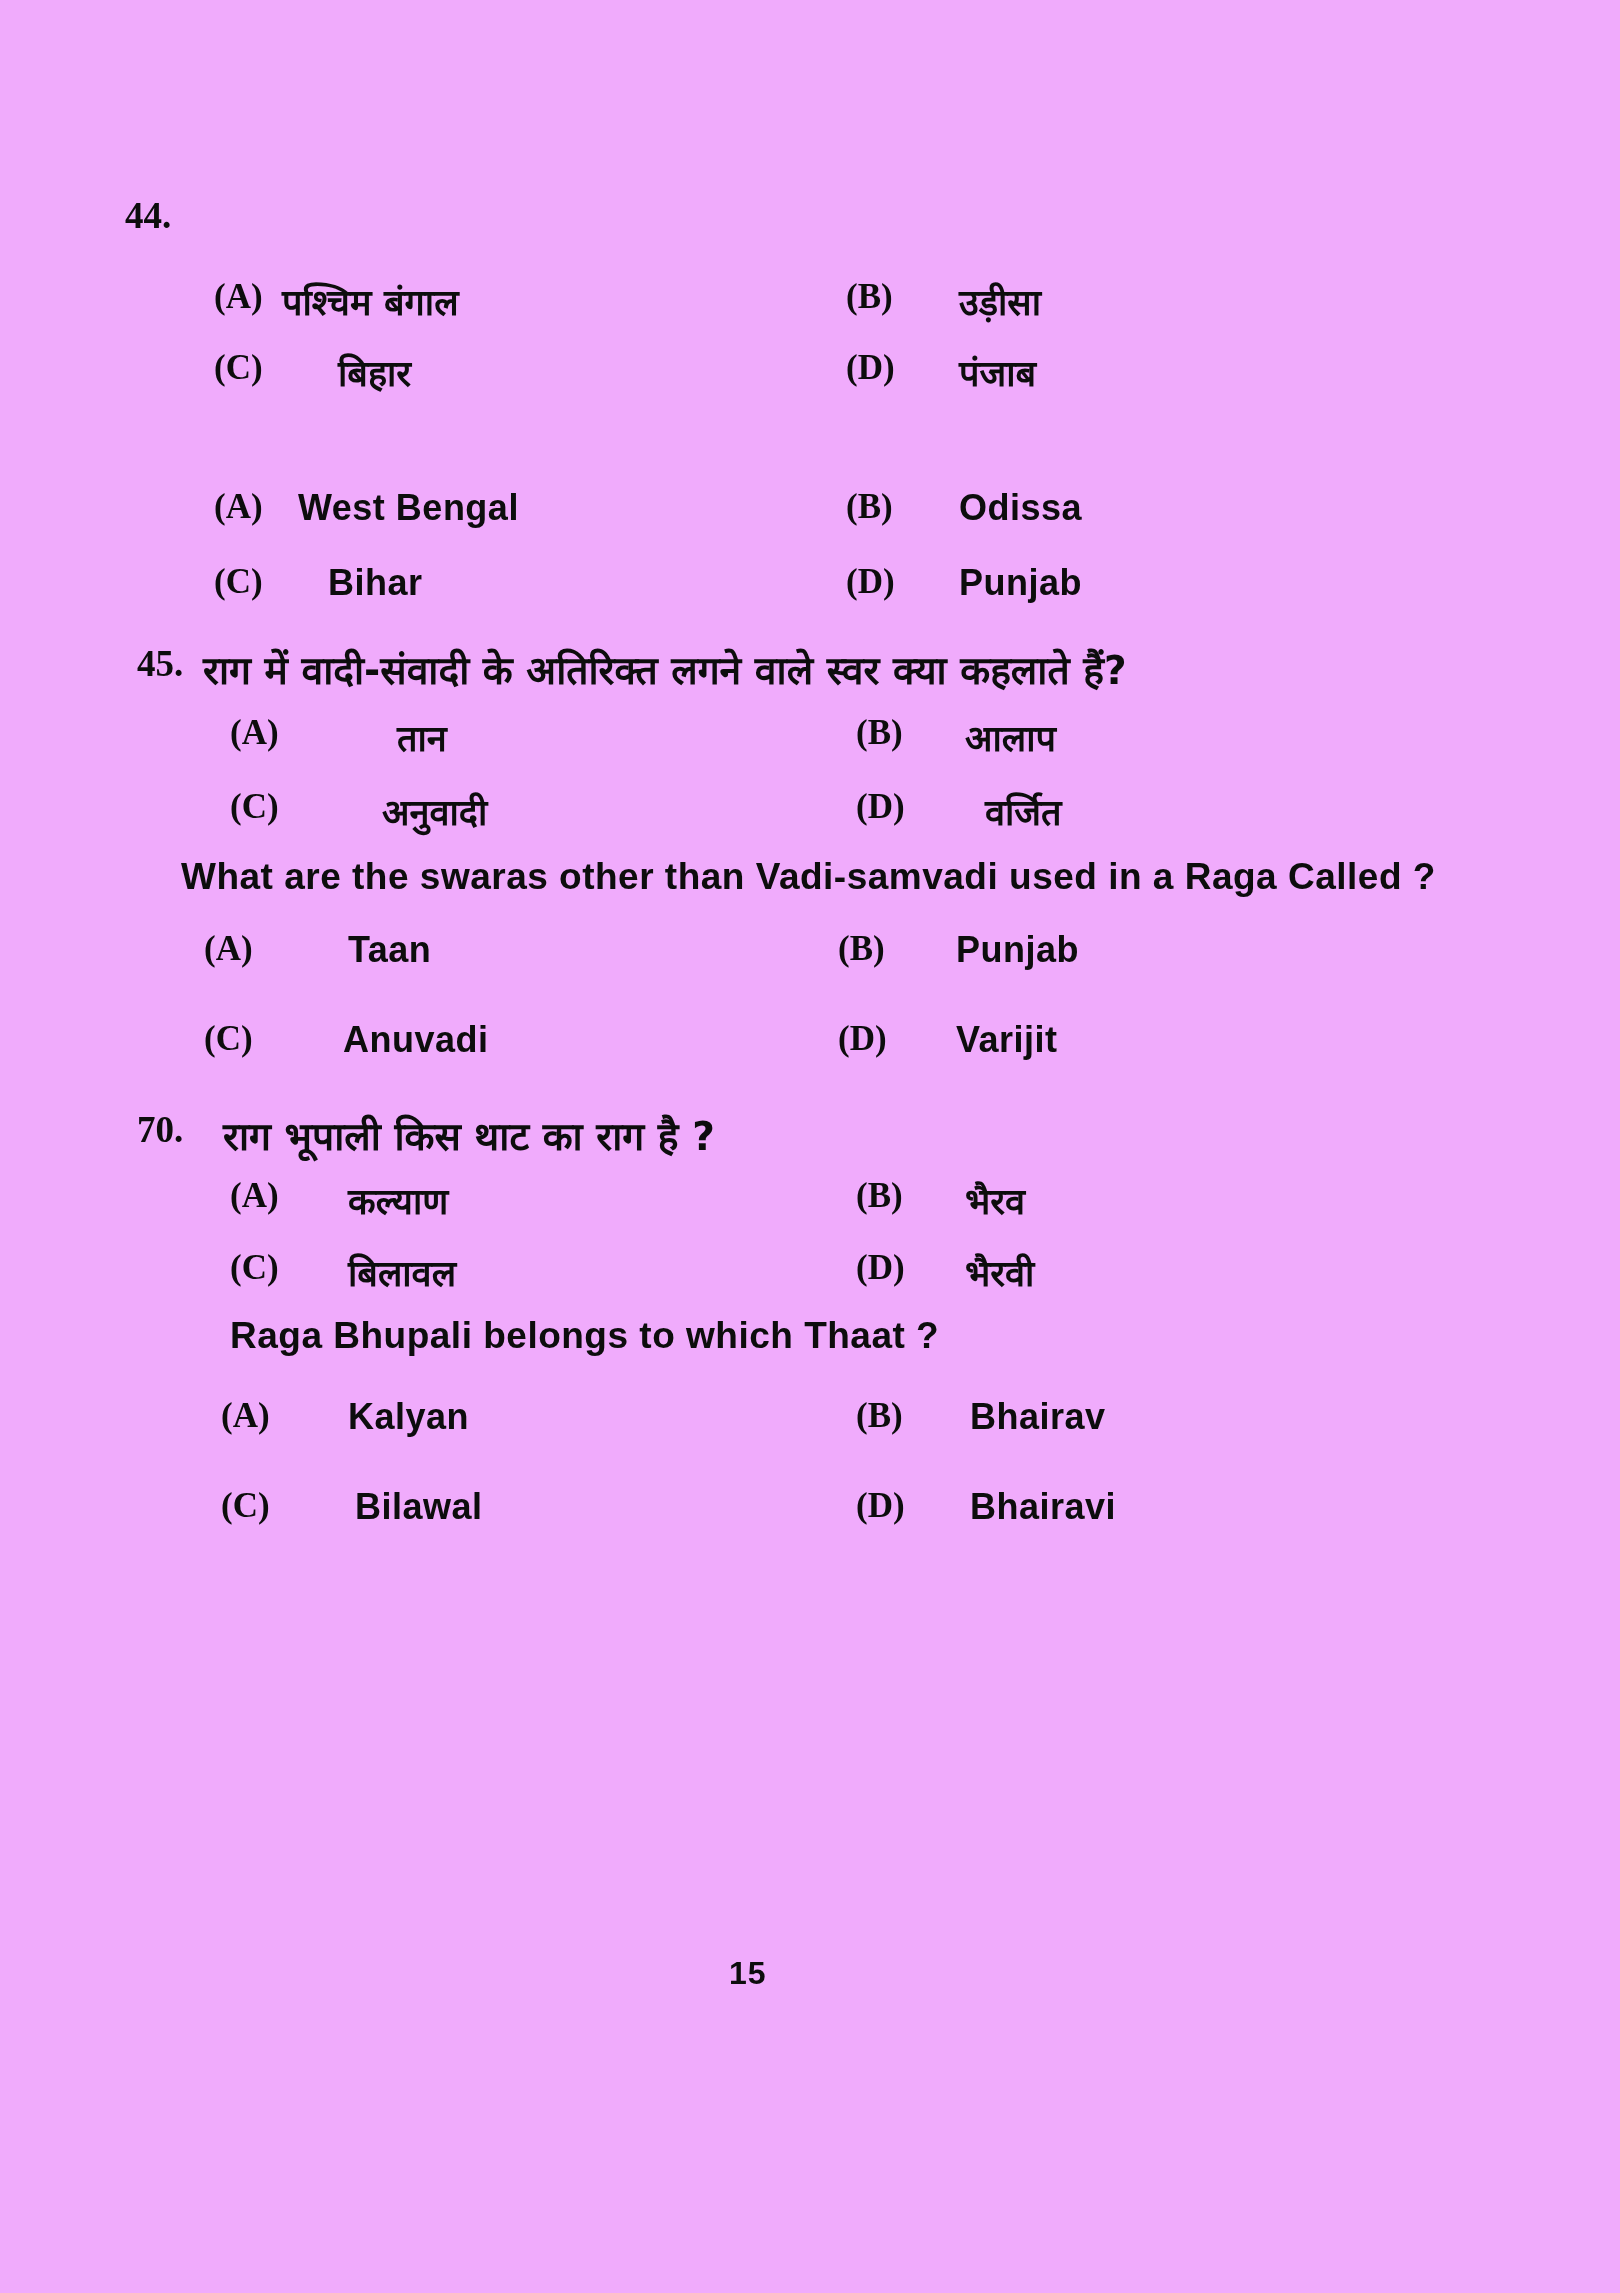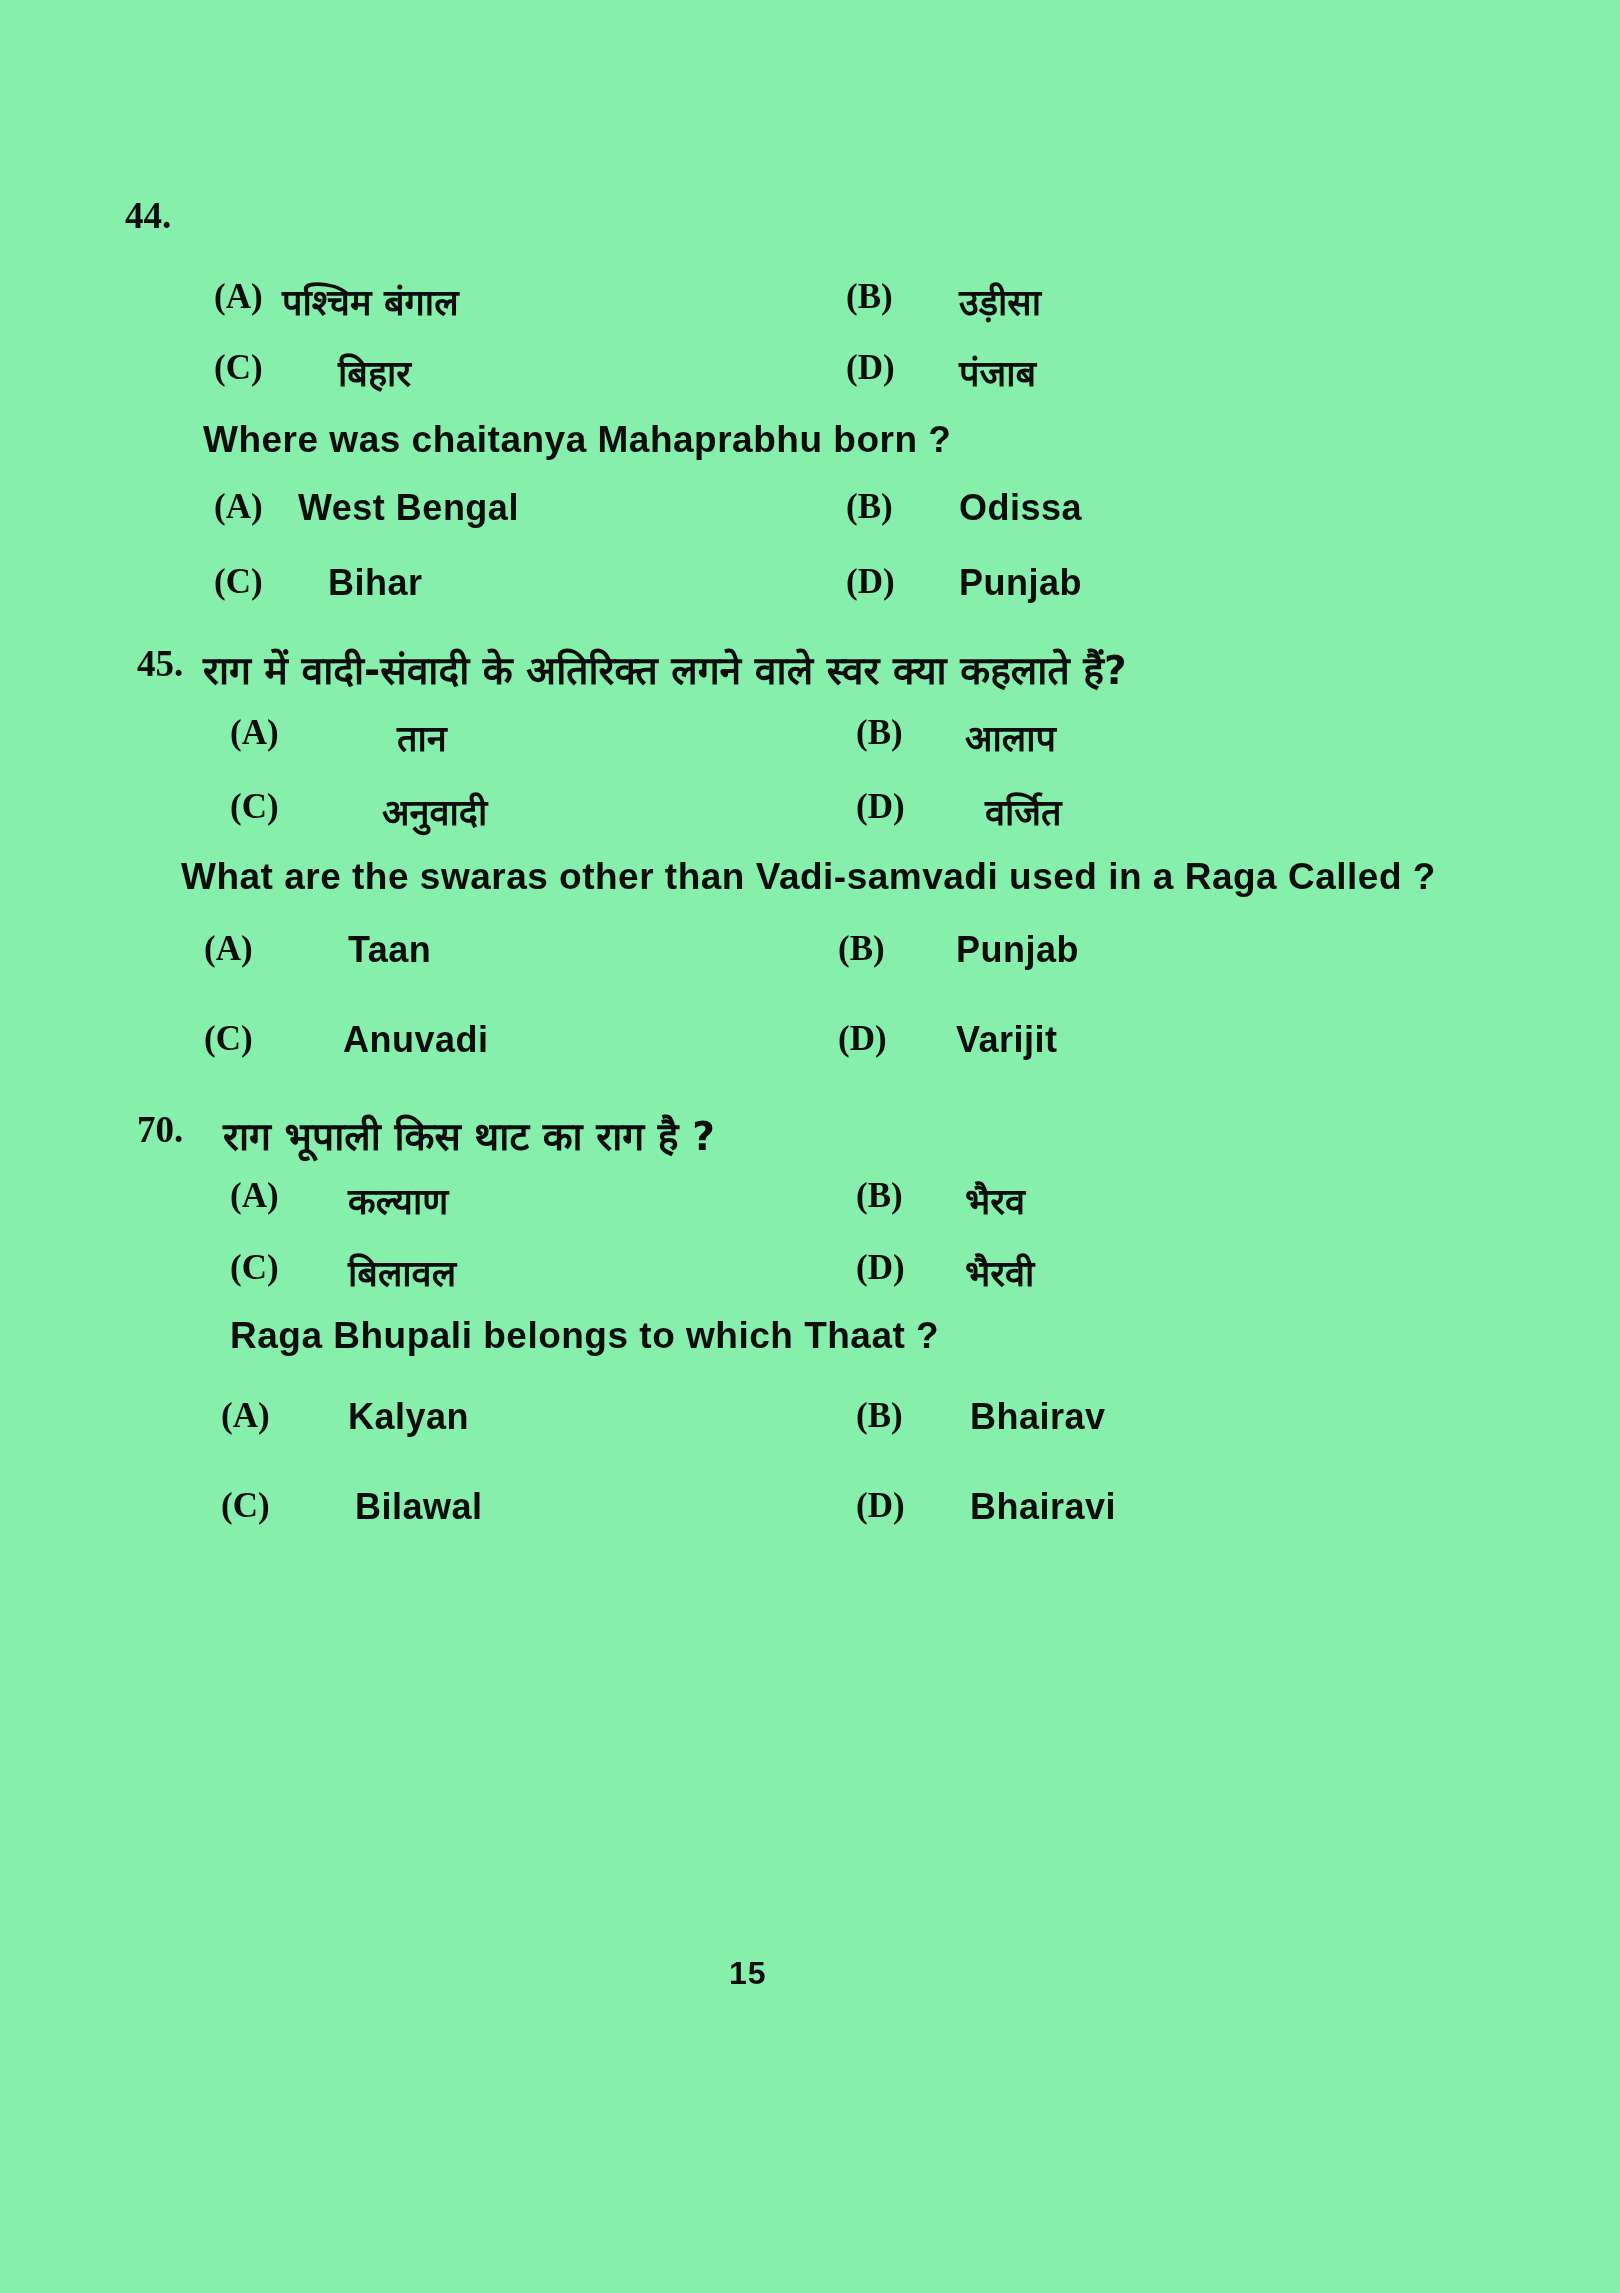--- a/index.html
+++ b/index.html
@@ -4,21 +4,21 @@
 <style>
   * { margin: 0; padding: 0; box-sizing: border-box; }
   html, body { background: #e8e8e8; }
   body { font-family: "Liberation Sans", "DejaVu Sans", sans-serif; }
 
   .page {
     position: relative;
     width: 1620px;
     height: 2294px;
     margin: 0 auto;
-    background: #86efac;
+    background: #f0abfc;
     color: #0d0d0d;
     overflow: hidden;
   }
 
   .row { position: absolute; left: 0; width: 100%; height: 63px; white-space: nowrap; }
 
   
   .qnum {
     position: absolute; left: 125px;
     font-family: "Liberation Serif", "DejaVu Serif", serif;
@@ -70,23 +70,20 @@
     <span class="lbl c1l">(A)</span>
     <span class="txt txt-hi c1t-tight">पश्चिम बंगाल</span>
     <span class="lbl c2l">(B)</span>
     <span class="txt txt-hi c2t">उड़ीसा</span>
   </div>
   <div class="row" style="top:348px">
     <span class="lbl c1l">(C)</span>
     <span class="txt txt-hi c1t">बिहार</span>
     <span class="lbl c2l">(D)</span>
     <span class="txt txt-hi c2t">पंजाब</span>
-  </div>
-  <div class="row" style="top:419px">
-    <span class="qtext-en" style="left:203px">Where was chaitanya Mahaprabhu born ?</span>
   </div>
   <div class="row" style="top:487px">
     <span class="lbl c1l">(A)</span>
     <span class="txt txt-en-bold" style="left:298px">West Bengal</span>
     <span class="lbl c2l">(B)</span>
     <span class="txt txt-en-bold c2t">Odissa</span>
   </div>
   <div class="row" style="top:562px">
     <span class="lbl c1l">(C)</span>
     <span class="txt txt-en-bold" style="left:328px">Bihar</span>

